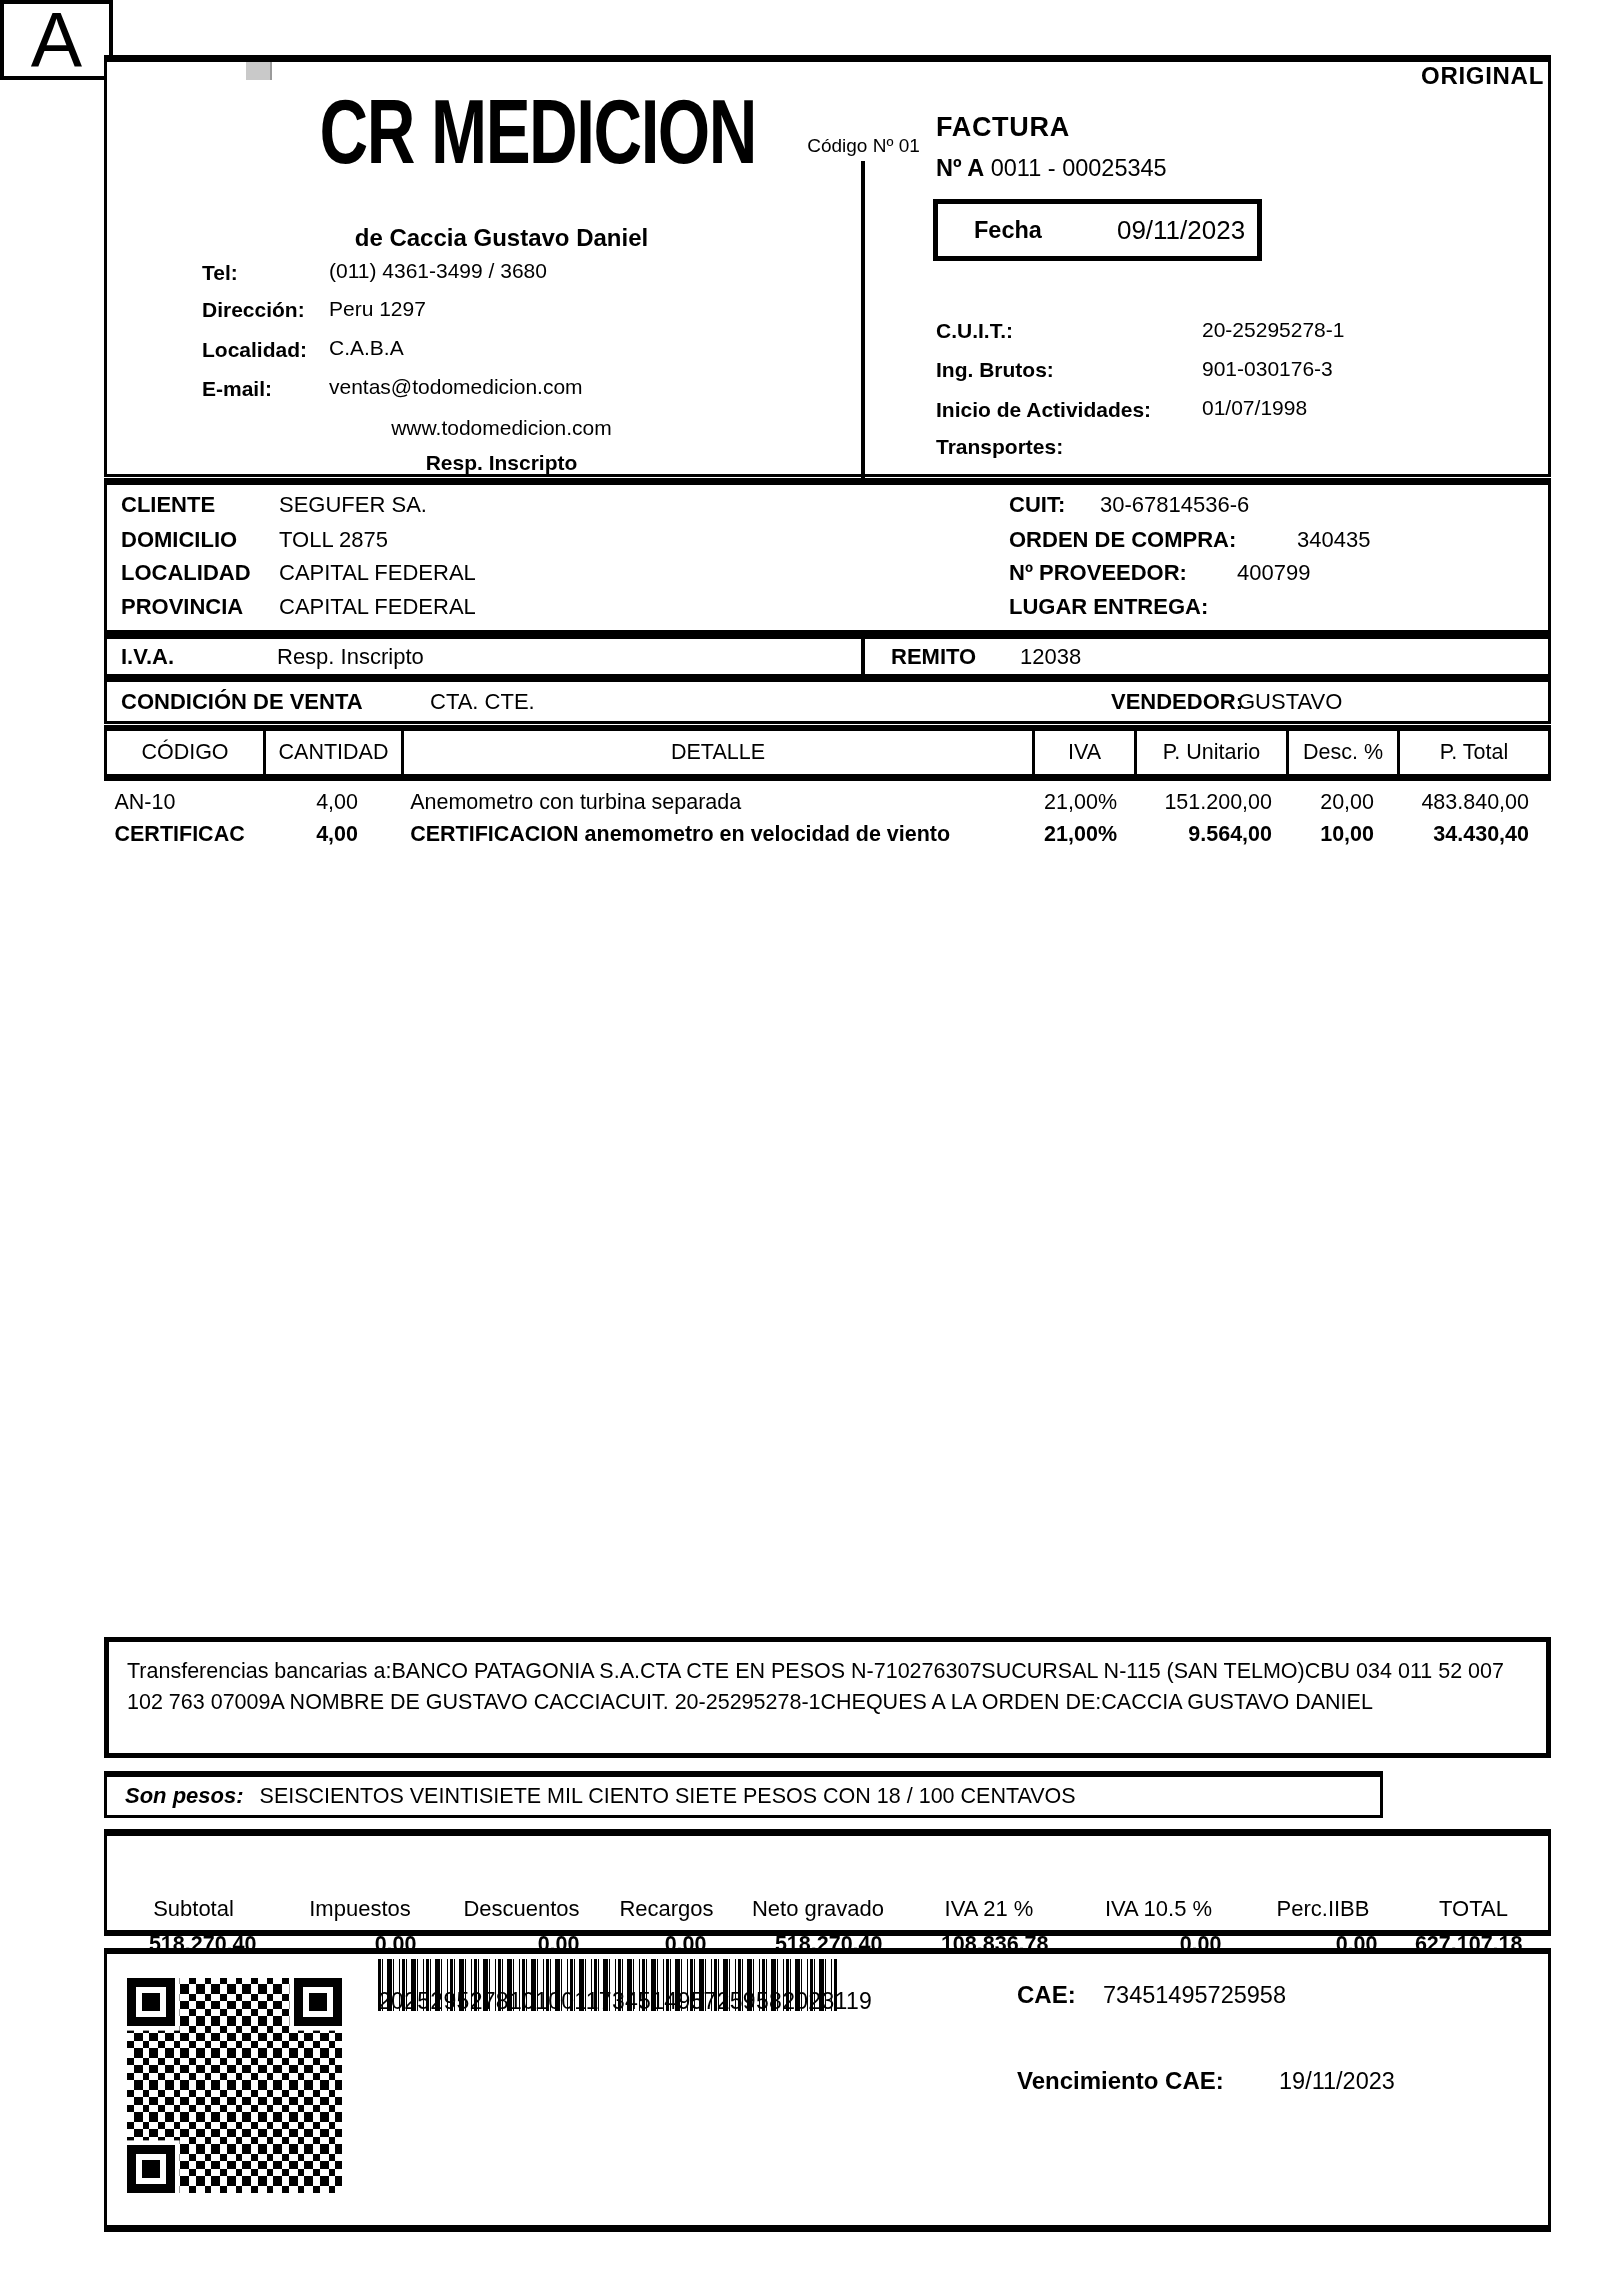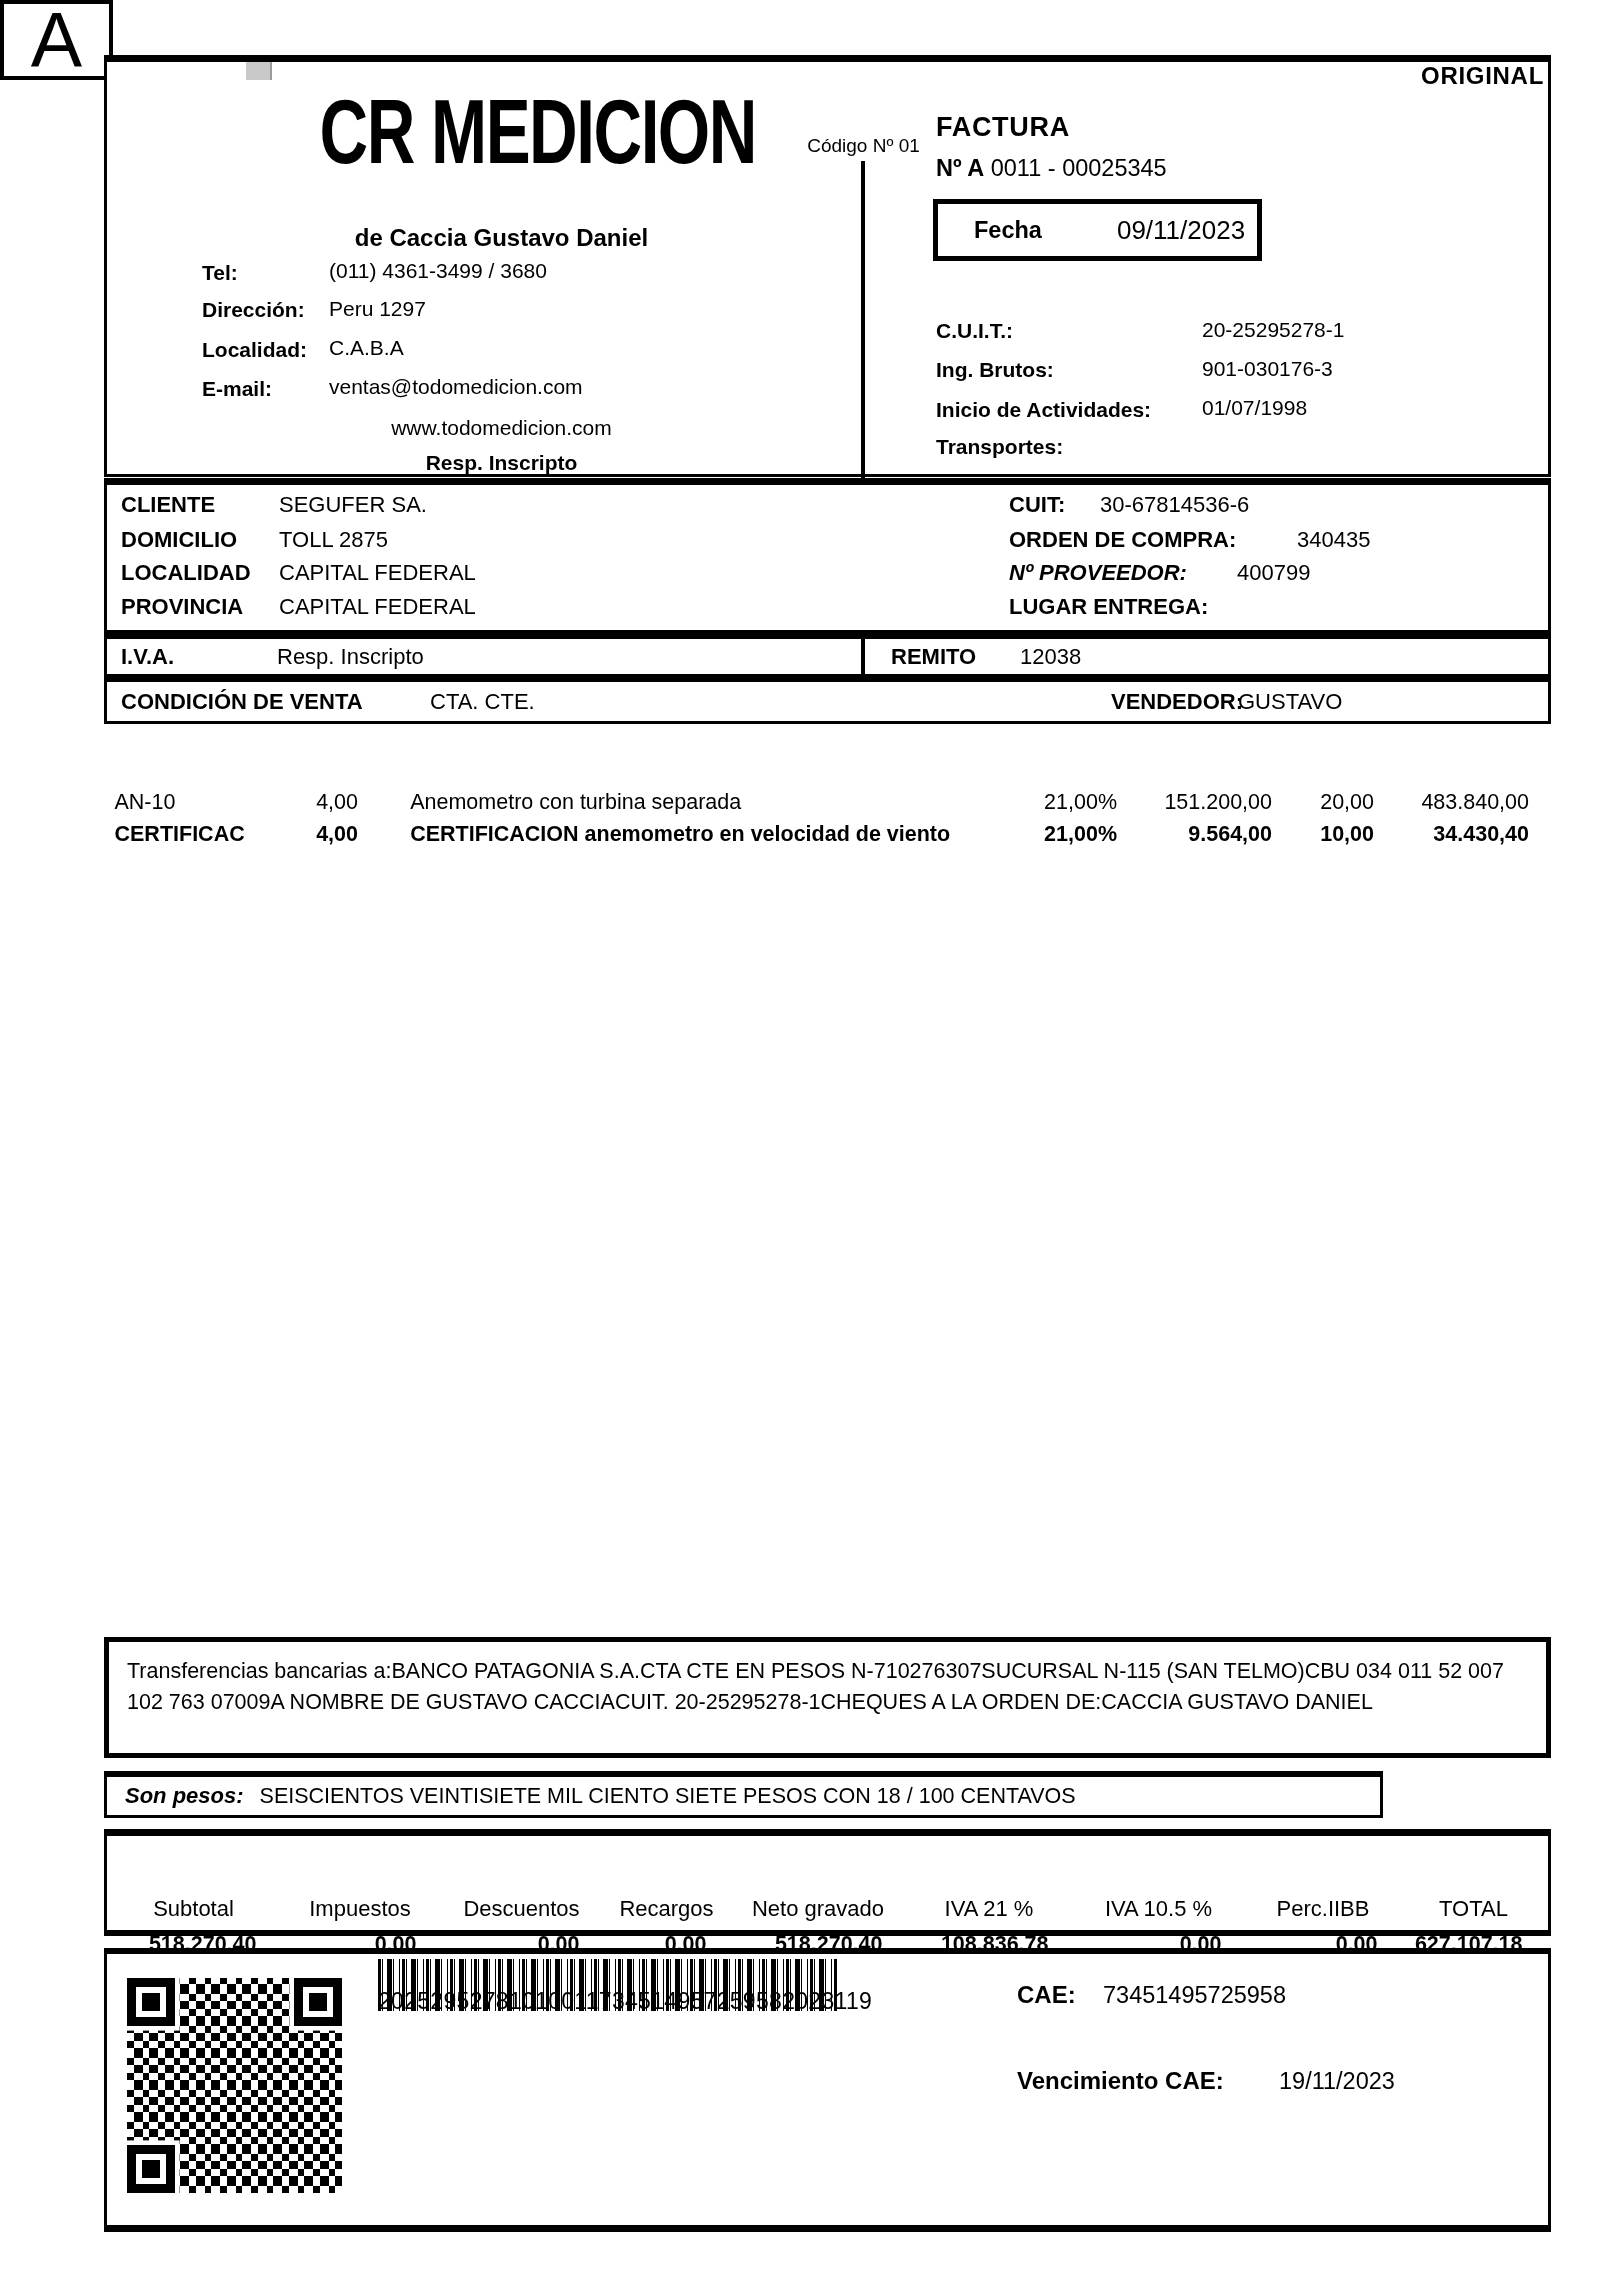--- a/index.html
+++ b/index.html
@@ -148,37 +148,46 @@
   <div class="abs cl-value" style="left:279px;top:527px;">TOLL 2875</div>
   <div class="abs cl-label" style="left:121px;top:560px;">LOCALIDAD</div>
   <div class="abs cl-value" style="left:279px;top:560px;">CAPITAL FEDERAL</div>
   <div class="abs cl-label" style="left:121px;top:594px;">PROVINCIA</div>
   <div class="abs cl-value" style="left:279px;top:594px;">CAPITAL FEDERAL</div>
 
   <div class="abs cl-label" style="left:1009px;top:492px;">CUIT:</div>
   <div class="abs cl-value" style="left:1100px;top:492px;">30-67814536-6</div>
   <div class="abs cl-label" style="left:1009px;top:527px;">ORDEN DE COMPRA:</div>
   <div class="abs cl-value" style="left:1297px;top:527px;">340435</div>
-  <div class="abs cl-label" style="left:1009px;top:560px;font-style:italic;">Nº PROVEEDOR:</div>
+  <div class="abs cl-label" style="left:1009px;top:560px;">Nº PROVEEDOR:</div>
   <div class="abs cl-value" style="left:1237px;top:560px;">400799</div>
   <div class="abs cl-label" style="left:1009px;top:594px;">LUGAR ENTREGA:</div>
 
   <div class="box" id="iva-box"></div>
   <div class="abs iva-divider"></div>
   <div class="abs row-label" style="left:121px;top:644px;">I.V.A.</div>
   <div class="abs row-value" style="left:277px;top:644px;">Resp. Inscripto</div>
   <div class="abs row-label" style="left:891px;top:644px;">REMITO</div>
   <div class="abs row-value" style="left:1020px;top:644px;">12038</div>
 
   <div class="box" id="cond-box"></div>
   <div class="abs row-label" style="left:121px;top:689px;">CONDICIÓN DE VENTA</div>
   <div class="abs row-value" style="left:430px;top:689px;">CTA. CTE.</div>
   <div class="abs row-label" style="left:1111px;top:689px;">VENDEDOR:</div>
   <div class="abs row-value" style="left:1238px;top:689px;">GUSTAVO</div>
 
+  <div class="box" id="table-header">
+    <div class="th">CÓDIGO</div>
+    <div class="th">CANTIDAD</div>
+    <div class="th">DETALLE</div>
+    <div class="th">IVA</div>
+    <div class="th">P. Unitario</div>
+    <div class="th">Desc. %</div>
+    <div class="th">P. Total</div>
+  </div>
 
   <div class="abs trow" style="top:790px;">
     <div class="c0">AN-10</div>
     <div class="c1">4,00</div>
     <div class="c2">Anemometro con turbina separada</div>
     <div class="c3">21,00%</div>
     <div class="c4">151.200,00</div>
     <div class="c5">20,00</div>
     <div class="c6">483.840,00</div>
   </div>

